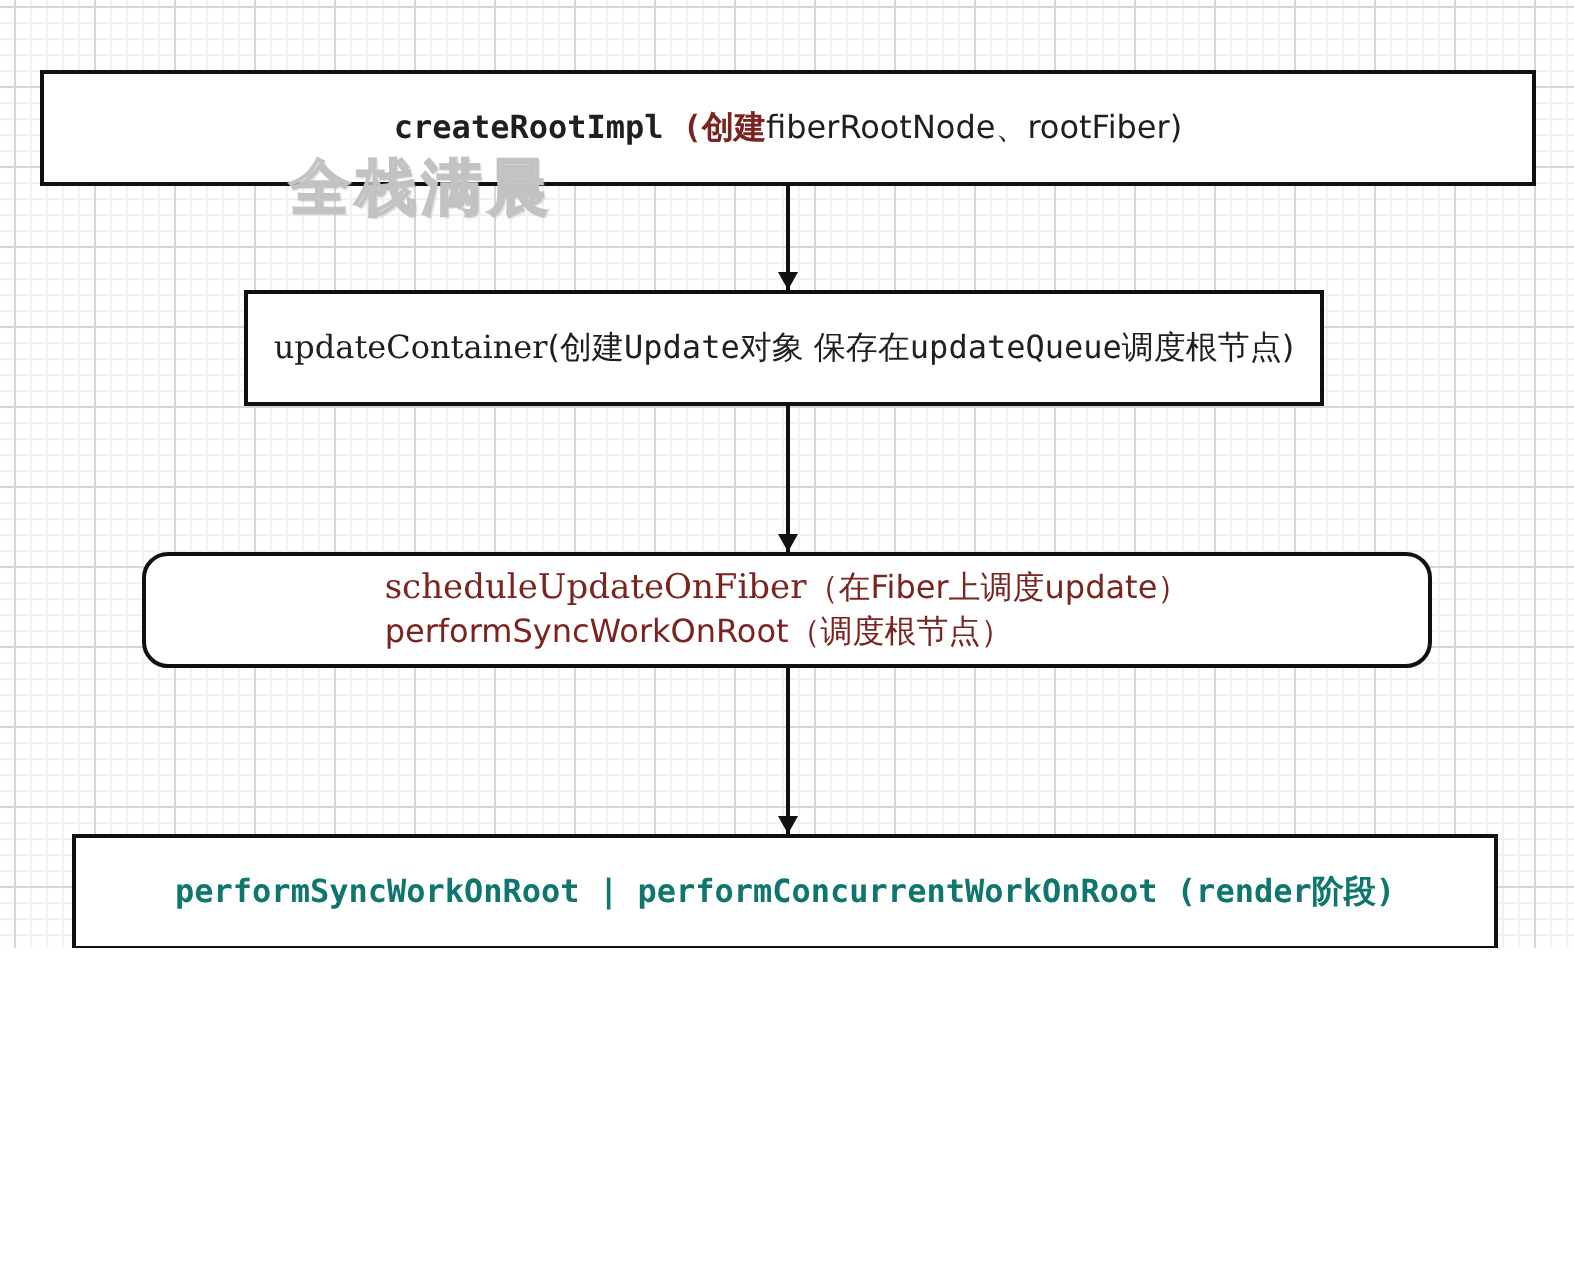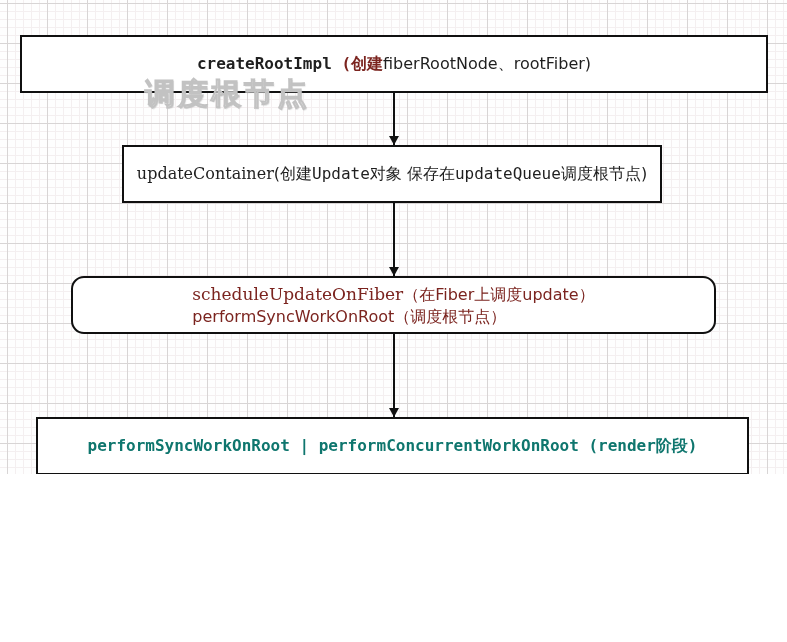--- a/index.html
+++ b/index.html
@@ -121,16 +121,16 @@
 
   <div class="arrow arrow-3"></div>
 
   <div class="box box-4">
     <span class="seg-mono w-bold c-maroon">performSyncWorkOnRoot | performConcurrentWorkOnRoot (render阶段)</span>
   </div>
 
   <div class="arrow arrow-4"></div>
 
 
-  <div class="watermark-top">调度根节点</div>
+  <div class="watermark-top">全栈满晨</div>
   <div class="watermark-bottom">@稀土掘金技术社区</div>
 
 </div>
 
 </body></html>

